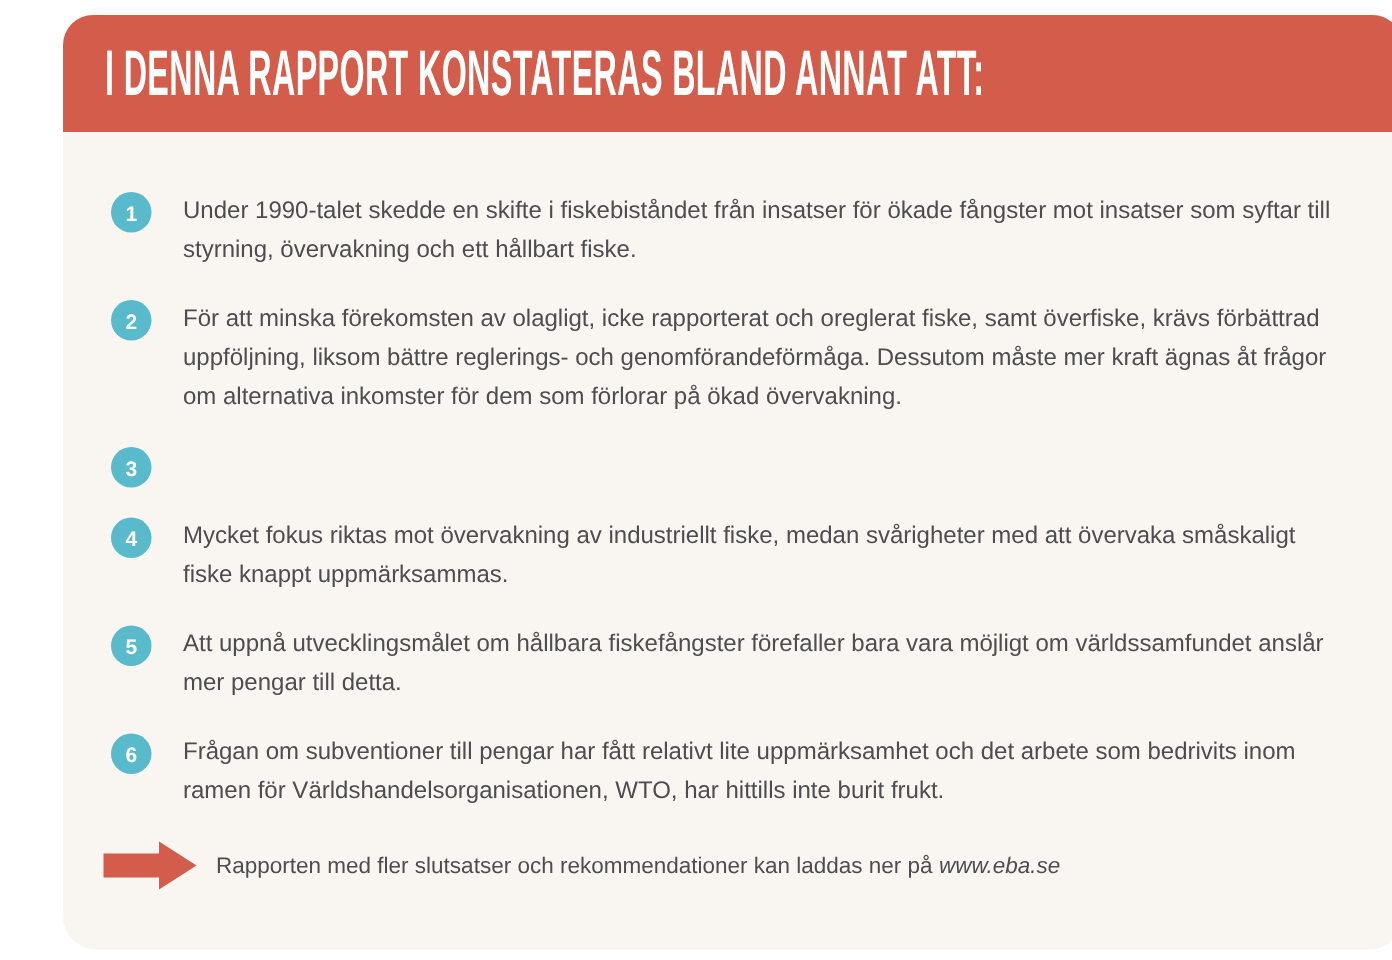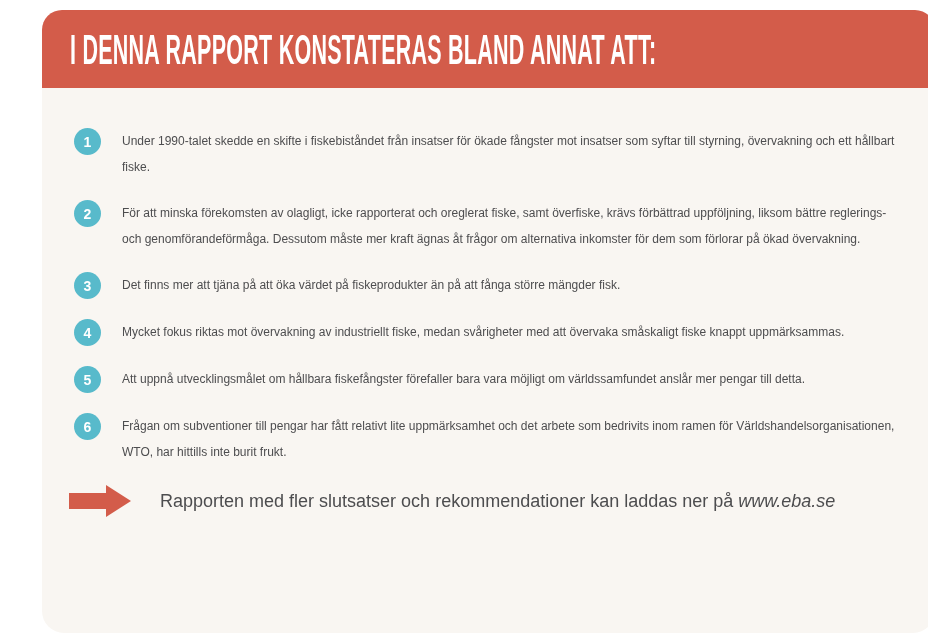--- a/index.html
+++ b/index.html
@@ -75,21 +75,21 @@
     color: #ffffff;
     font-size: 14px;
     font-weight: bold;
     display: flex;
     align-items: center;
     justify-content: center;
     flex-shrink: 0;
     margin-right: 21px;
   }
   .txt {
-    font-size: 12px;
+    font-size: 16px;
     line-height: 26px;
     color: var(--ink);
     max-width: 775px;
   }
   .footer {
     display: flex;
     align-items: center;
     margin-top: 15px;
     margin-left: -5px;
   }
@@ -108,23 +108,22 @@
   }
   .arrow-head {
     position: absolute;
     left: 37px; top: 0;
     width: 0; height: 0;
     border-left: 25px solid var(--red);
     border-top: 16px solid transparent;
     border-bottom: 16px solid transparent;
   }
   .footer-text {
-    font-size: 18px;
+    font-size: 15px;
     color: var(--ink);
-    margin-left: 16px;
   }
   .footer-text em { font-style: italic; }
 </style>
 </head>
 <body>
 
 <div class="card">
 
   <div class="banner">
     <div class="banner-title">I DENNA RAPPORT KONSTATERAS BLAND ANNAT ATT:</div>
@@ -138,21 +137,20 @@
       <div class="txt">Under 1990-talet skedde en skifte i fiskebiståndet från insatser för ökade fångster mot insatser som syftar till styrning, övervakning och ett hållbart fiske.</div>
     </div>
 
     <div class="item">
       <div class="num">2</div>
       <div class="txt">För att minska förekomsten av olagligt, icke rapporterat och oreglerat fiske, samt överfiske, krävs förbättrad uppföljning, liksom bättre reglerings- och genomförandeförmåga. Dessutom måste mer kraft ägnas åt frågor om alternativa inkomster för dem som förlorar på ökad övervakning.</div>
     </div>
 
     <div class="item">
       <div class="num">3</div>
-      <div class="txt">Det finns mer att tjäna på att öka värdet på fiskeprodukter än på att fånga större mängder fisk.</div>
     </div>
 
     <div class="item">
       <div class="num">4</div>
       <div class="txt">Mycket fokus riktas mot övervakning av industriellt fiske, medan svårigheter med att övervaka småskaligt fiske knappt uppmärksammas.</div>
     </div>
 
     <div class="item">
       <div class="num">5</div>
       <div class="txt">Att uppnå utvecklingsmålet om hållbara fiskefångster förefaller bara vara möjligt om världssamfundet anslår mer pengar till detta.</div>

